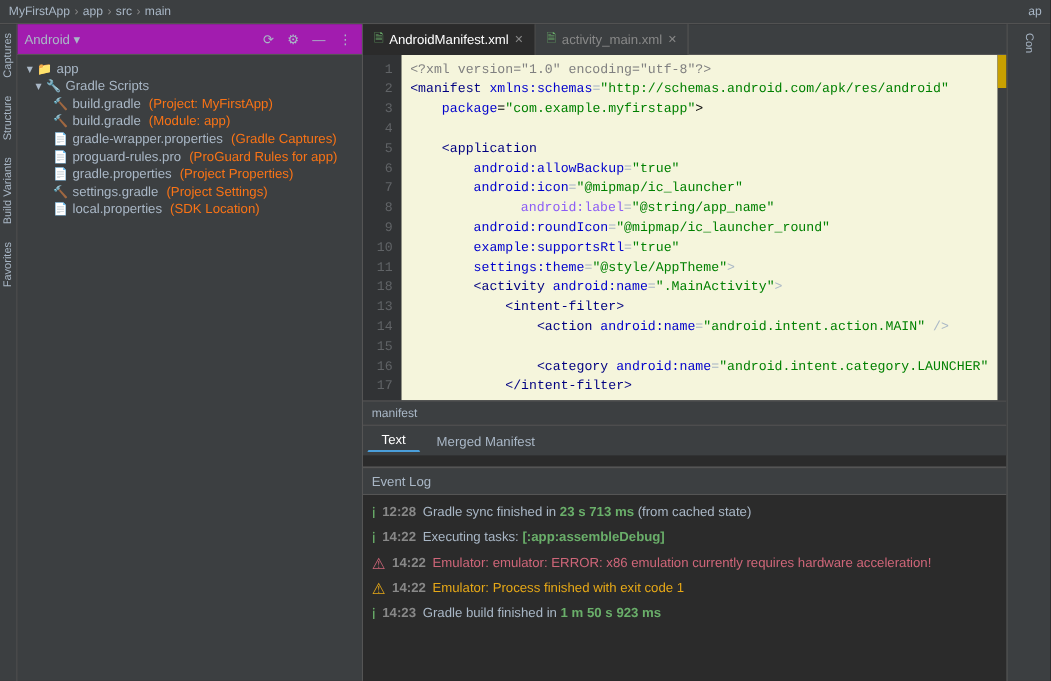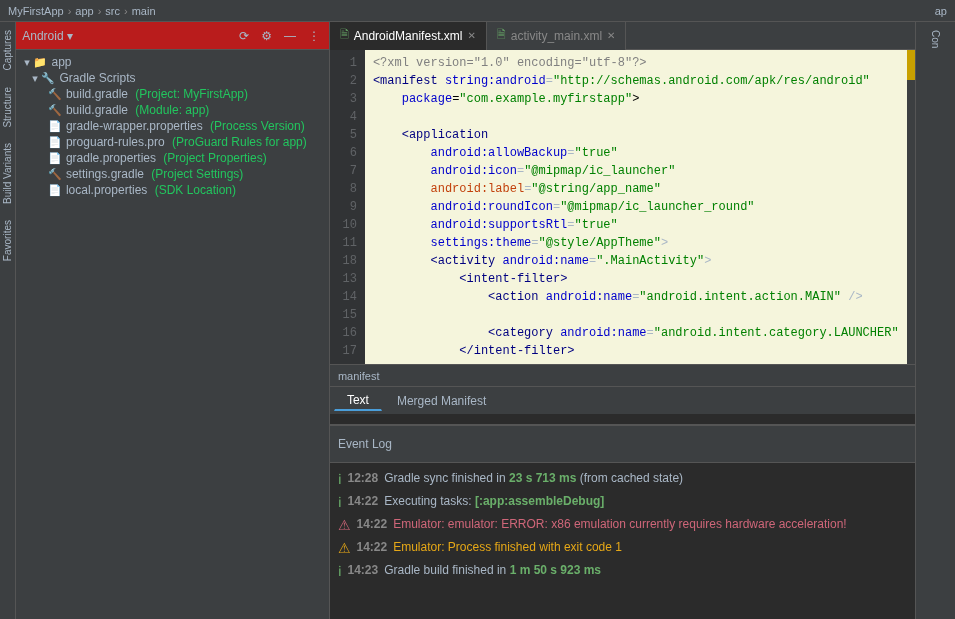--- a/index.html
+++ b/index.html
@@ -10,31 +10,31 @@
     .breadcrumb { display: flex; align-items: center; gap: 4px; color: #a9b7c6; font-size: 11px; font-family: Arial, sans-serif; }
     .breadcrumb span { color: #a9b7c6; text-align: center; }
     .breadcrumb .sep { color: #888; }
     .top-right { margin-left: auto; display: flex; align-items: center; gap: 4px; }
 
     
     .main-layout { display: flex; height: 597px; }
 
     
     .left-sidebar { width: 350px; background: #3c3f41; border-right: 1px solid #555; display: flex; flex-direction: column; }
-    .sidebar-toolbar { background: #b91c1c; border-bottom: 1px solid #555; padding: 3px 6px; display: flex; align-items: center; gap: 6px; height: 28px; }
+    .sidebar-toolbar { background: #a21caf; border-bottom: 1px solid #555; padding: 3px 6px; display: flex; align-items: center; gap: 6px; height: 28px; }
     .toolbar-btn { background: none; border: none; color: #a9b7c6; cursor: pointer; font-size: 12px; padding: 1px 3px; }
     .sidebar-tree { flex: 1; overflow-y: auto; padding: 4px 0; }
     .tree-item { display: flex; align-items: center; padding: 1px 4px 1px 0; cursor: pointer; font-family: Arial, sans-serif; font-size: 12px; white-space: nowrap; }
     .tree-indent { display: inline-block; }
     .tree-icon { margin-right: 4px; font-size: 11px; }
     .folder-icon { color: #6aaf6a; }
     .gradle-icon { color: #6aaf6a; }
     .file-icon { color: #a9b7c6; }
     .tree-label { color: #a9b7c6; }
-    .tree-label .muted { color: #22c55e; margin-left: 4px; }
+    .tree-label .muted { color: #f97316; margin-left: 4px; }
 
     
     .vertical-tabs { width: 18px; background: #3c3f41; border-right: 1px solid #555; display: flex; flex-direction: column; align-items: center; }
     .vtab { writing-mode: vertical-rl; transform: rotate(180deg); font-size: 10px; color: #a9b7c6; padding: 8px 2px; cursor: pointer; font-family: Arial, sans-serif; white-space: nowrap; }
 
     
     .right-sidebar { width: 45px; background: #3c3f41; border-left: 1px solid #555; display: flex; flex-direction: column; align-items: center; }
     .rtab { writing-mode: vertical-rl; font-size: 10px; color: #a9b7c6; padding: 8px 2px; cursor: pointer; font-family: Arial, sans-serif; white-space: nowrap; }
 
     
@@ -54,21 +54,21 @@
     
     .bottom-tab-bar { background: #3c3f41; border-top: 1px solid #555; display: flex; align-items: center; height: 28px; padding: 0 4px; gap: 2px; }
     .bottom-tab { padding: 2px 12px; font-family: Arial, sans-serif; font-size: 12px; cursor: pointer; color: #a9b7c6; border: 1px solid transparent; }
     .bottom-tab.active { color: #fff; border-bottom: 2px solid #4a9eda; }
 
     
     .manifest-bar { background: #3c3f41; border-top: 1px solid #555; padding: 2px 8px; font-family: Arial, sans-serif; font-size: 11px; color: #a9b7c6; height: 22px; display: flex; align-items: center; }
 
     
     .event-log { height: 195px; background: #2b2b2b; border-top: 2px solid #555; display: flex; flex-direction: column; }
-    .event-log-header { background: #3c3f41; padding: 3px 8px; font-family: Arial, sans-serif; font-size: 12px; color: #a9b7c6; border-bottom: 1px solid #555; height: 37px; display: flex; align-items: center; }
+    .event-log-header { background: #3c3f41; padding: 3px 8px; font-family: Arial, sans-serif; font-size: 12px; color: #a9b7c6; border-bottom: 1px solid #555; height: 24px; display: flex; align-items: center; }
     .event-log-content { flex: 1; overflow-y: auto; padding: 4px 8px; }
     .log-entry { display: flex; align-items: flex-start; padding: 2px 0; gap: 6px; font-family: Arial, sans-serif; font-size: 12px; line-height: 18px; }
     .log-icon { font-size: 14px; margin-top: 1px; flex-shrink: 0; }
     .log-icon.info { color: #6aaf6a; }
     .log-icon.warn { color: #e6a817; }
     .log-icon.error { color: #cf6679; }
     .log-time { color: #888; font-weight: bold; white-space: nowrap; }
     .log-text { color: #a9b7c6; }
     .log-text .highlight { color: #6aaf6a; font-weight: bold; }
     .log-text .error-text { color: #cf6679; }
@@ -139,21 +139,21 @@
 
       <div class="tree-item">
         <span class="tree-indent" style="width:32px;"></span>
         <span class="tree-icon gradle-icon">🔨</span>
         <span class="tree-label">build.gradle <span class="muted">(Module: app)</span></span>
       </div>
 
       <div class="tree-item">
         <span class="tree-indent" style="width:32px;"></span>
         <span class="tree-icon file-icon">📄</span>
-        <span class="tree-label">gradle-wrapper.properties <span class="muted">(Process Version)</span></span>
+        <span class="tree-label">gradle-wrapper.properties <span class="muted">(Gradle Captures)</span></span>
       </div>
 
       <div class="tree-item">
         <span class="tree-indent" style="width:32px;"></span>
         <span class="tree-icon file-icon">📄</span>
         <span class="tree-label">proguard-rules.pro <span class="muted">(ProGuard Rules for app)</span></span>
       </div>
 
       <div class="tree-item">
         <span class="tree-indent" style="width:32px;"></span>
@@ -211,29 +211,29 @@
                 <div>18</div>
               <div>13</div>
                 <div>14</div>
                 <div>15</div>
                 <div>16</div>
               <div>17</div>
             </div>
 
             <div style="flex:1;background:#f5f5dc;padding:4px 8px;line-height:18px;overflow-x:auto;">
               <div class="code-line" style="color:#808080;">&lt;?xml version="1.0" encoding="utf-8"?&gt;</div>
-              <div class="code-line"><span style="color:#000080;">&lt;manifest</span> <span style="color:#0000cc;">string:android</span>=<span style="color:#008000;">"http://schemas.android.com/apk/res/android"</span></div>
+              <div class="code-line"><span style="color:#000080;">&lt;manifest</span> <span style="color:#0000cc;">xmlns:schemas</span>=<span style="color:#008000;">"http://schemas.android.com/apk/res/android"</span></div>
               <div class="code-line" style="color:#000000;">    <span style="color:#0000cc;">package</span>=<span style="color:#008000;">"com.example.myfirstapp"</span>&gt;</div>
               <div class="code-line">&nbsp;</div>
               <div class="code-line"><span style="color:#000080;">    &lt;application</span></div>
               <div class="code-line">        <span style="color:#0000cc;">android:allowBackup</span>=<span style="color:#008000;">"true"</span></div>
               <div class="code-line">        <span style="color:#0000cc;">android:icon</span>=<span style="color:#008000;">"@mipmap/ic_launcher"</span></div>
-              <div class="code-line">        <span style="color:#c2410c;">android:label</span>=<span style="color:#008000;">"@string/app_name"</span></div>
+              <div class="code-line">        <span style="color:#8b5cf6;margin-left:43px;">android:label</span>=<span style="color:#008000;">"@string/app_name"</span></div>
               <div class="code-line">        <span style="color:#0000cc;">android:roundIcon</span>=<span style="color:#008000;">"@mipmap/ic_launcher_round"</span></div>
-              <div class="code-line">        <span style="color:#0000cc;">android:supportsRtl</span>=<span style="color:#008000;">"true"</span></div>
+              <div class="code-line">        <span style="color:#0000cc;">example:supportsRtl</span>=<span style="color:#008000;">"true"</span></div>
               <div class="code-line">        <span style="color:#0000cc;">settings:theme</span>=<span style="color:#008000;">"@style/AppTheme"</span>&gt;</div>
               <div class="code-line">        <span style="color:#000080;">&lt;activity</span> <span style="color:#0000cc;">android:name</span>=<span style="color:#008000;">".MainActivity"</span>&gt;</div>
               <div class="code-line">            <span style="color:#000080;">&lt;intent-filter&gt;</span></div>
               <div class="code-line">                <span style="color:#000080;">&lt;action</span> <span style="color:#0000cc;">android:name</span>=<span style="color:#008000;">"android.intent.action.MAIN"</span> /&gt;</div>
               <div class="code-line">&nbsp;</div>
               <div class="code-line">                <span style="color:#000080;">&lt;category</span> <span style="color:#0000cc;">android:name</span>=<span style="color:#008000;">"android.intent.category.LAUNCHER"</span></div>
               <div class="code-line">            <span style="color:#000080;">&lt;/intent-filter&gt;</span></div>
             </div>
 
             <div style="width:8px;background:#3c3f41;position:relative;flex-shrink:0;">

